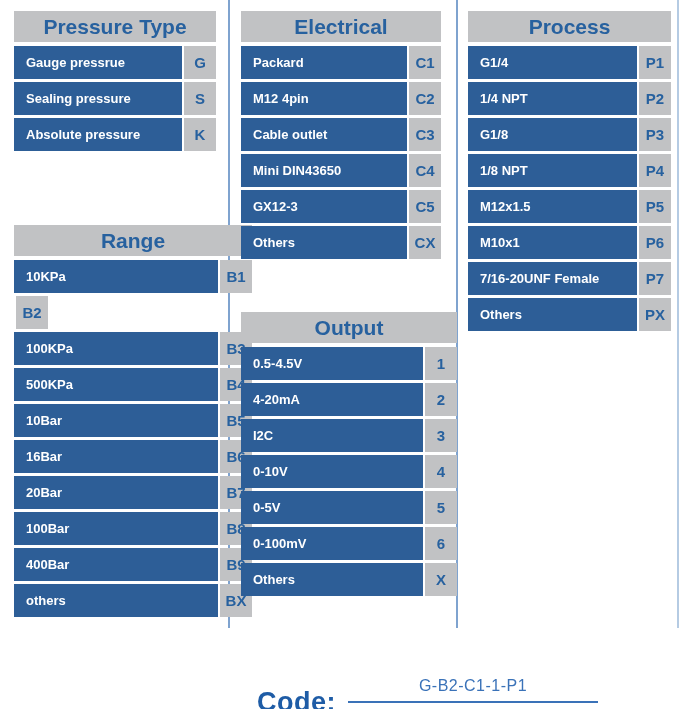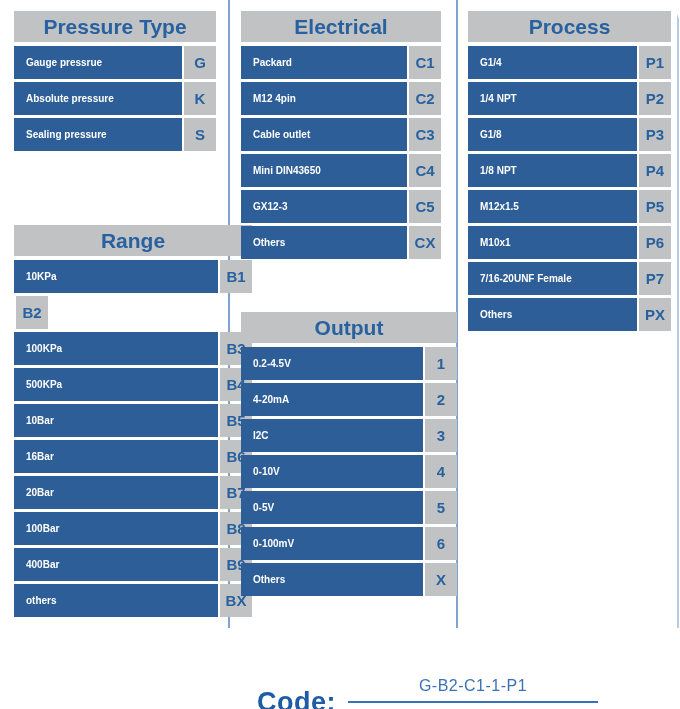--- a/index.html
+++ b/index.html
@@ -12,21 +12,20 @@
   }
   * { margin: 0; padding: 0; box-sizing: border-box; }
   html, body { background: #ffffff; }
   body { font-family: "Liberation Sans", sans-serif; }
   .page {
     position: relative;
     width: 680px;
     height: 709px;
     background: #ffffff;
     overflow: hidden;
-    border-radius: 26px;
   }
   .divider {
     position: absolute;
     top: 0;
     width: 2px;
     height: 628px;
     background: var(--divider-blue);
   }
   .divider.d1 { left: 228; left: 228px; }
   .divider.d2 { left: 456px; }
@@ -45,21 +44,21 @@
   .row {
     display: flex;
     height: 33px;
     margin-bottom: 3px;
   }
   .cell.label {
     flex: 1;
     background: var(--row-blue);
     color: #ffffff;
     font-weight: bold;
-    font-size: 10px;
+    font-size: 13px;
     line-height: 33px;
     padding-left: 12px;
     white-space: nowrap;
     overflow: hidden;
   }
   .cell.code {
     width: 32px;
     margin-left: 2px;
     background: var(--cell-gray);
     color: var(--heading-blue);
@@ -108,27 +107,27 @@
   <div class="divider d3"></div>
 
   <section class="panel pressure">
     <div class="panel-header">Pressure Type</div>
     <div class="rows">
         <div class="row">
           <div class="cell label">Gauge pressrue</div>
           <div class="cell code">G</div>
         </div>
         <div class="row">
+          <div class="cell label">Sealing pressure</div>
+          <div class="cell code">S</div>
+        </div>
+        <div class="row">
           <div class="cell label">Absolute pressure</div>
           <div class="cell code">K</div>
         </div>
-        <div class="row">
-          <div class="cell label">Sealing pressure</div>
-          <div class="cell code">S</div>
-        </div>
       </div>
   </section>
 
   <section class="panel range">
     <div class="panel-header">Range</div>
     <div class="rows">
         <div class="row">
           <div class="cell label">10KPa</div>
           <div class="cell code">B1</div>
         </div>
@@ -197,21 +196,21 @@
           <div class="cell label">Others</div>
           <div class="cell code">CX</div>
         </div>
       </div>
   </section>
 
   <section class="panel output">
     <div class="panel-header">Output</div>
     <div class="rows">
         <div class="row">
-          <div class="cell label">0.2-4.5V</div>
+          <div class="cell label">0.5-4.5V</div>
           <div class="cell code">1</div>
         </div>
         <div class="row">
           <div class="cell label">4-20mA</div>
           <div class="cell code">2</div>
         </div>
         <div class="row">
           <div class="cell label">I2C</div>
           <div class="cell code">3</div>
         </div>

